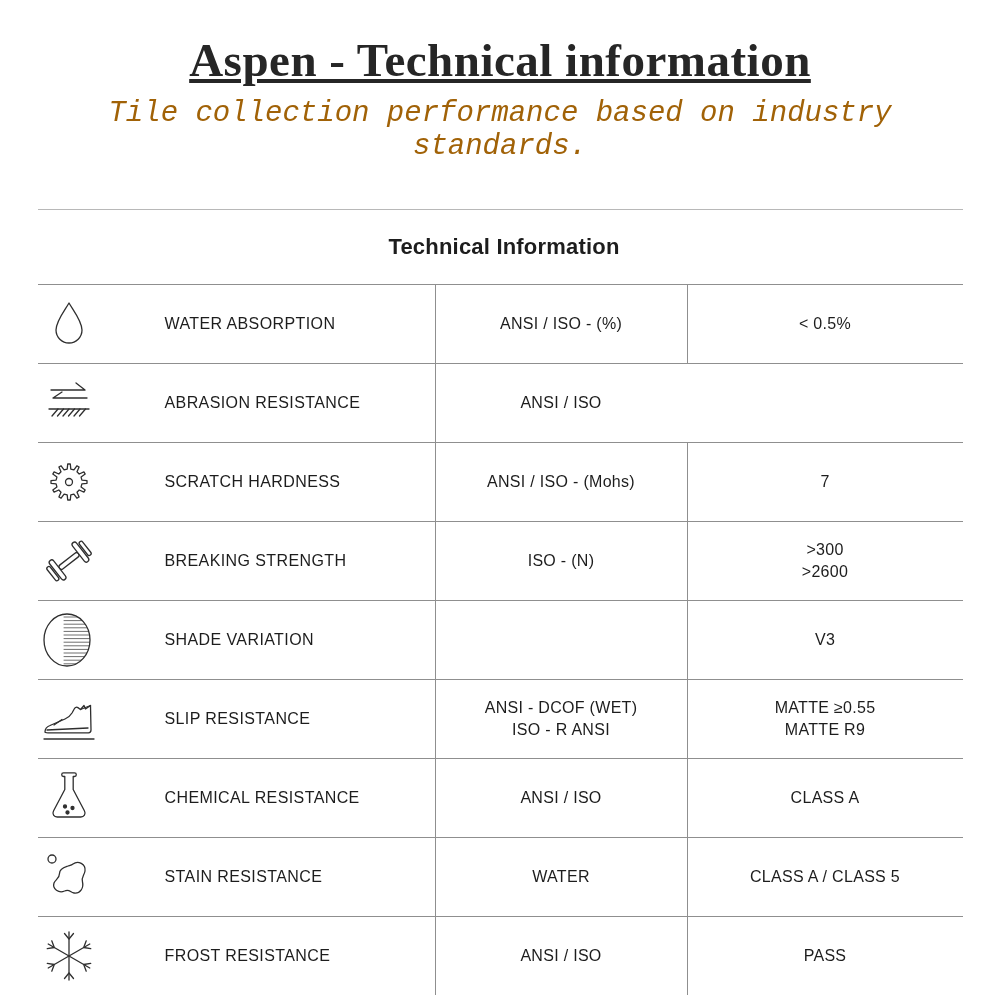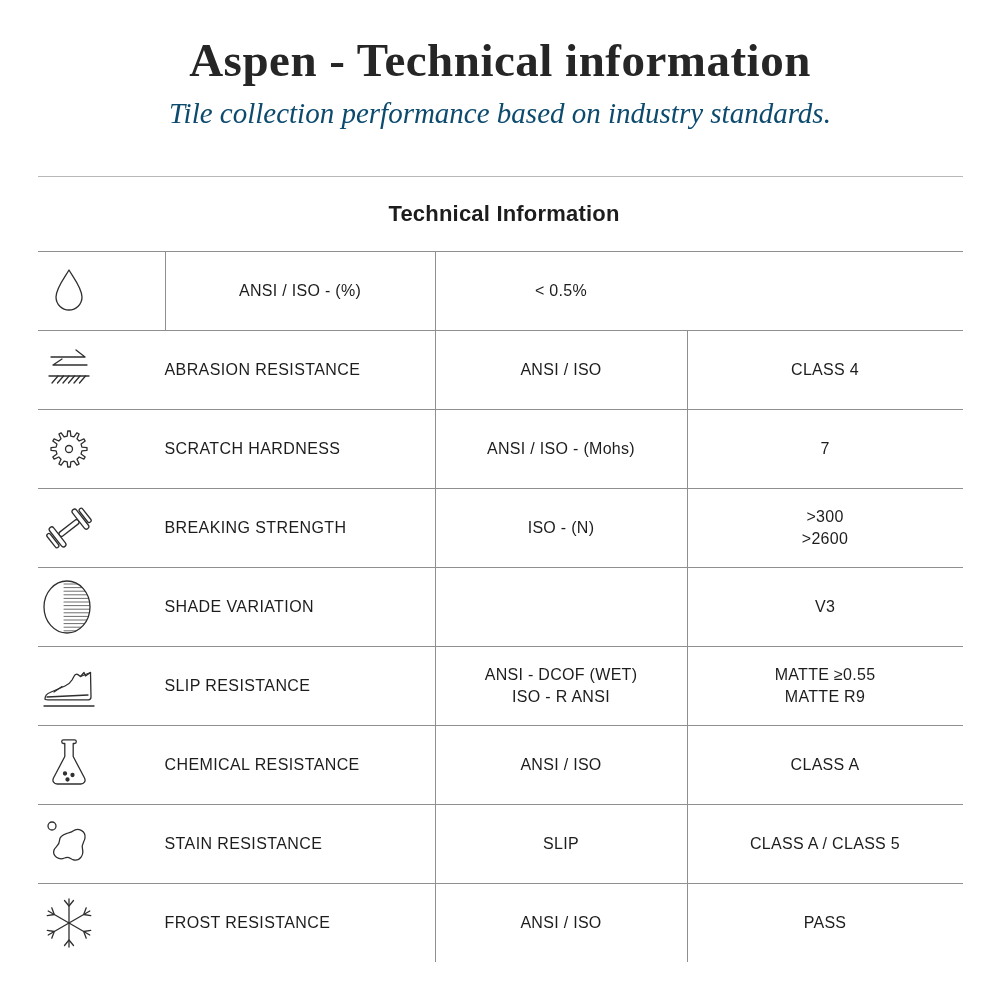--- a/index.html
+++ b/index.html
@@ -5,28 +5,29 @@
   html,body{margin:0;padding:0;background:#ffffff;}
   body{width:1000px;height:1000px;font-family:"Liberation Sans",sans-serif;color:#1d1d1d;overflow:hidden;}
   .page{width:925px;margin:0 auto;}
   .title{
     font-family:"Liberation Serif",serif;
     font-size:47px;
     text-align:center;
     margin:33px 0 0 0;
     color:#262626;
     letter-spacing:0.5px;
+    text-decoration:underline;
   }
   .subtitle{
-    font-family:Liberation Serif, serif;
+    font-family:Liberation Mono, monospace;
     font-style:italic;
     font-size:29px;
     text-align:center;
     margin:10px 0 0 0;
-    color:#0c4a6e;
+    color:#a16207;
   }
   .rule{border:none;border-top:1px solid #b8b8b8;margin:46px 0 0 0;}
   .section-heading{
     font-size:22px;
     font-weight:bold;
     margin:24px 0 0 8px;
     color:#1d1d1d;
     letter-spacing:0.2px;
     text-align:center;
   }
@@ -65,20 +66,21 @@
   <div class="section-heading">Technical Information</div>
   <div class="tech-table">
       <div class="t-row">
         <div class="cell-icon">
           <span class="icon-box">
             <svg width="56" height="60" viewBox="0 0 56 60" fill="none" stroke="#2f2f2f" stroke-width="1.3" stroke-linecap="round" stroke-linejoin="round">
       <path d="M28,9 C24,16 15,27 15,36 a13,13 0 0 0 26,0 C41,27 32,16 28,9 Z"></path>
     </svg>
           </span>
         </div>
+        <div class="cell-prop">WATER ABSORPTION</div>
         <div class="cell-std">
           <div>ANSI / ISO - (%)</div>
         </div>
         <div class="cell-val">
           <div>&lt; 0.5%</div>
         </div>
       </div>
       <div class="t-row">
         <div class="cell-icon">
           <span class="icon-box">
@@ -86,23 +88,20 @@
       <path d="M10,17 H44 M44,17 L35,10"></path>
       <path d="M46,25 H12 M12,25 L21,19"></path>
       <path d="M8,36 H48"></path>
       <path d="M11,43 L17,36 M16.5,43 L22.5,36 M22,43 L28,36 M27.5,43 L33.5,36 M33,43 L39,36 M38.5,43 L44.5,36"></path>
     </svg>
           </span>
         </div>
         <div class="cell-prop">ABRASION RESISTANCE</div>
         <div class="cell-std">
           <div>ANSI / ISO</div>
-        </div>
-        <div class="cell-val">
-          <div>CLASS 4</div>
         </div>
       </div>
       <div class="t-row">
         <div class="cell-icon">
           <span class="icon-box">
             <svg width="56" height="60" viewBox="0 0 56 60" fill="none" stroke="#2f2f2f" stroke-width="1.3" stroke-linecap="round" stroke-linejoin="round">
       <path d="M40.9,28.2 L 46.0,28.7 L 46.0,31.3 L 40.9,31.8 L 40.1,34.9 L 44.2,37.9 L 42.9,40.1 L 38.2,38.0 L 36.0,40.2 L 38.1,44.9 L 35.9,46.2 L 32.9,42.1 L 29.8,42.9 L 29.3,48.0 L 26.7,48.0 L 26.2,42.9 L 23.1,42.1 L 20.1,46.2 L 17.9,44.9 L 20.0,40.2 L 17.8,38.0 L 13.1,40.1 L 11.8,37.9 L 15.9,34.9 L 15.1,31.8 L 10.0,31.3 L 10.0,28.7 L 15.1,28.2 L 15.9,25.1 L 11.8,22.1 L 13.1,19.9 L 17.8,22.0 L 20.0,19.8 L 17.9,15.1 L 20.1,13.8 L 23.1,17.9 L 26.2,17.1 L 26.7,12.0 L 29.3,12.0 L 29.8,17.1 L 32.9,17.9 L 35.9,13.8 L 38.1,15.1 L 36.0,19.8 L 38.2,22.0 L 42.9,19.9 L 44.2,22.1 L 40.1,25.1 Z"></path>
       <circle cx="28" cy="30" r="3.5"></circle>
     </svg>
           </span>
@@ -216,21 +215,21 @@
         <div class="cell-icon">
           <span class="icon-box">
             <svg width="56" height="60" viewBox="0 0 56 60" fill="none" stroke="#2f2f2f" stroke-width="1.3" stroke-linecap="round" stroke-linejoin="round">
       <circle cx="11" cy="12" r="4"></circle>
       <path d="M32,17 C37,13 45,17 44,24 C43.5,28 40,30 41.5,35 C43,41 39,47 33,46 C29,45.3 28.5,41.5 23.5,44 C18,46.5 11,42 13,36 C14.3,32.3 18.5,32 18.5,26.5 C18.5,21 24,20 27,19 C28.8,18.4 30.5,18.2 32,17 Z"></path>
     </svg>
           </span>
         </div>
         <div class="cell-prop">STAIN RESISTANCE</div>
         <div class="cell-std">
-          <div>SLIP</div>
+          <div>WATER</div>
         </div>
         <div class="cell-val">
           <div>CLASS A / CLASS 5</div>
         </div>
       </div>
       <div class="t-row">
         <div class="cell-icon">
           <span class="icon-box">
             <svg width="56" height="60" viewBox="0 0 56 60" fill="none" stroke="#2f2f2f" stroke-width="1.3" stroke-linecap="round" stroke-linejoin="round">
               <g transform="rotate(0 28 30)">

